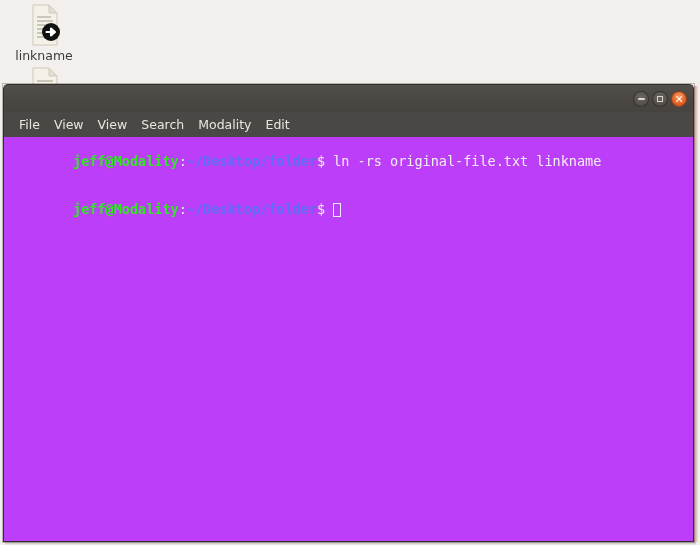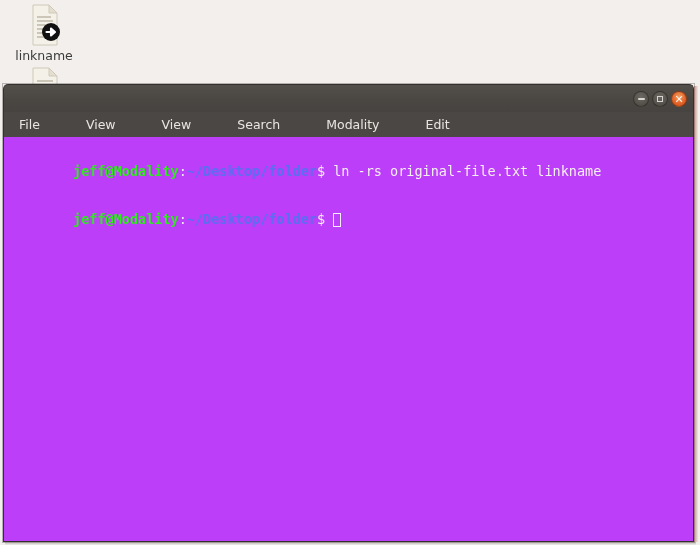--- a/index.html
+++ b/index.html
@@ -161,42 +161,41 @@
 
   .menubar {
     height: 25px;
     background: #4a4744;
     border-left: 1px solid #33302d;
     border-right: 1px solid #33302d;
     box-sizing: border-box;
     display: flex;
     align-items: center;
     padding-left: 8px;
-    gap: 32px;
   }
 
   .menu-item {
     font-family: "DejaVu Sans", sans-serif;
     font-size: 12.5px;
     color: #e9e6e2;
     padding: 2px 7px;
     cursor: default;
     white-space: nowrap;
   }
 
   .term-body {
     position: relative;
     background: #bd3ef9;
     height: 405px;
     border-left: 1px solid #33302d;
     border-right: 1px solid #33302d;
     border-bottom: 1px solid #33302d;
     box-sizing: border-box;
     overflow: hidden;
-    padding: 10px 0 0 4px;
+    padding: 0 0 0 4px;
   }
 
   .term-line {
     font-family: "DejaVu Sans Mono", monospace;
     font-size: 13.5px;
     line-height: 16px;
     white-space: pre;
     letter-spacing: 0px;
   }
 

